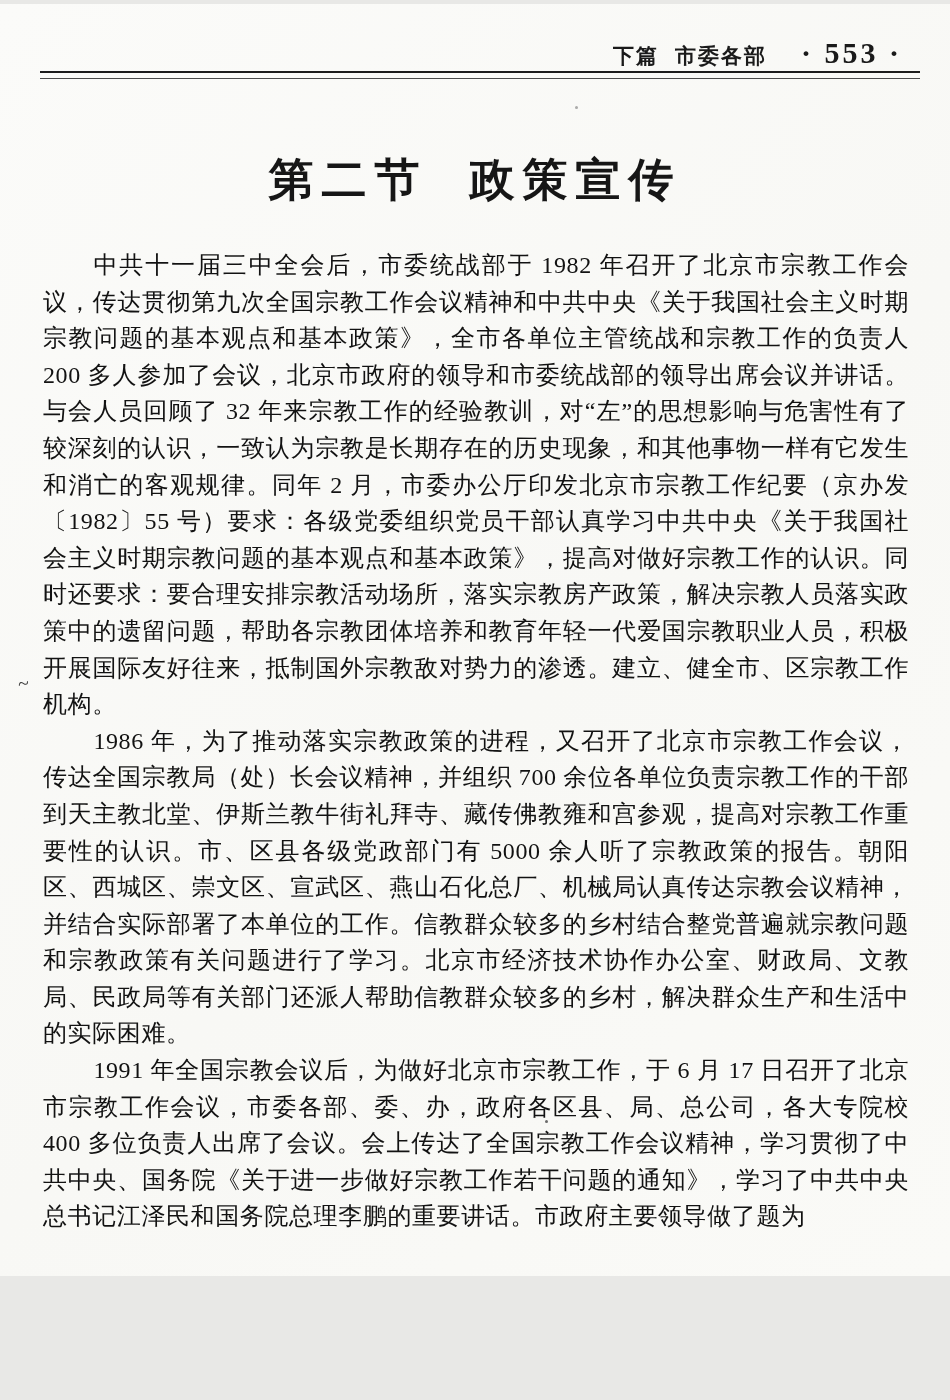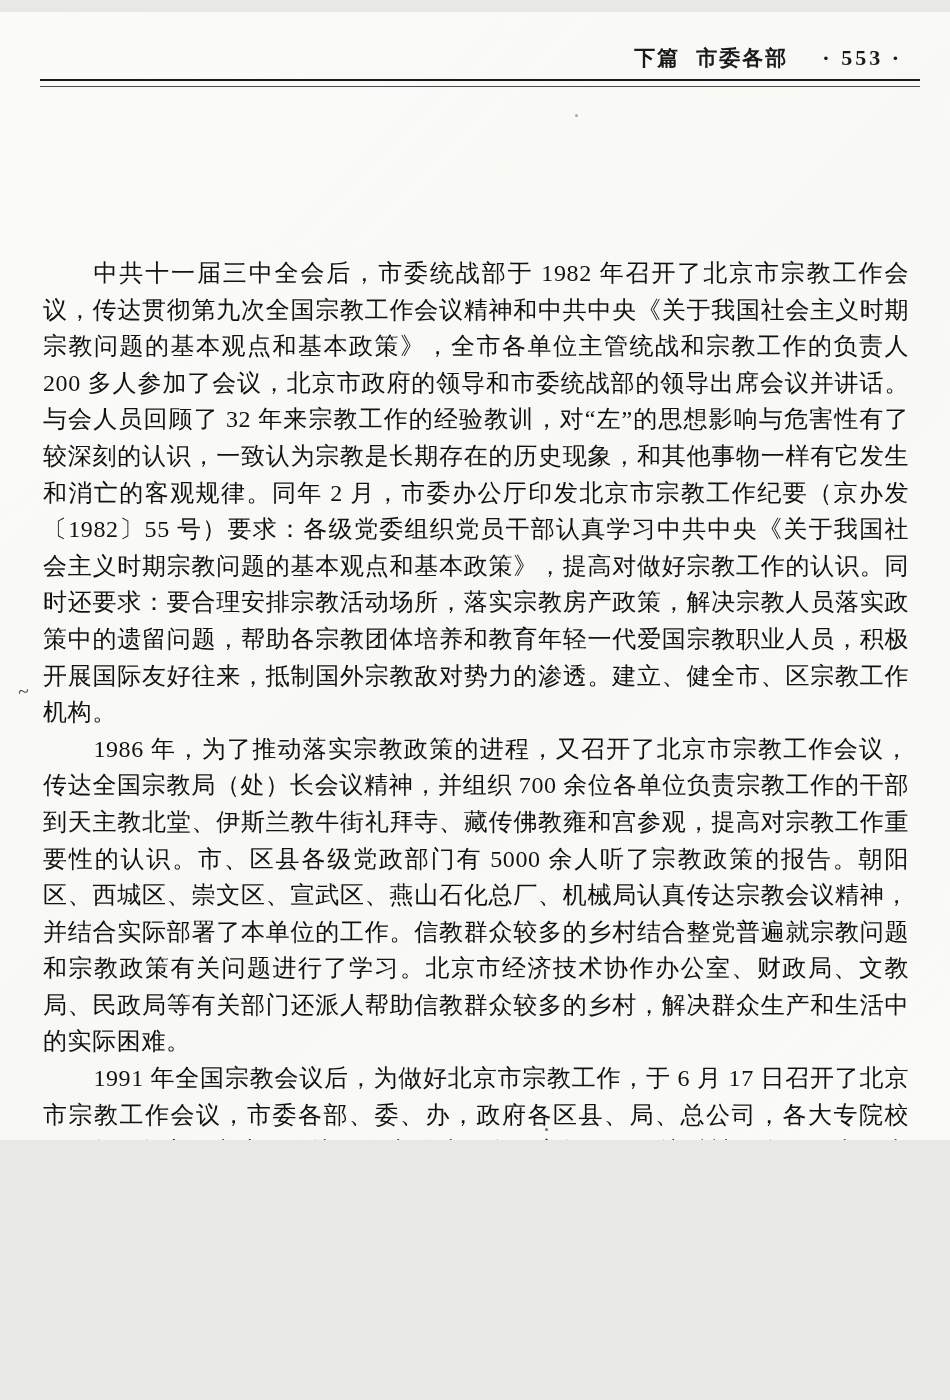--- a/index.html
+++ b/index.html
@@ -3,22 +3,22 @@
 <meta charset="utf-8">
 <style>
   html, body {
     margin: 0;
     padding: 0;
     background: #e8e8e6;
   }
   .page {
     position: relative;
     width: 950px;
-    height: 1128px;
-    margin: 12px auto;
+    height: 1272px;
+    margin: 4px auto;
     background: linear-gradient(135deg, #fbfbf9 0%, #f8f8f5 55%, #fafaf7 100%);
     color: #141414;
     font-family: "Liberation Serif", "DejaVu Serif", serif;
     overflow: hidden;
   }
 
   
   .running-header {
     position: absolute;
     top: 32px;
@@ -29,21 +29,21 @@
     font-weight: 700;
     letter-spacing: 2px;
     color: #1a1a1a;
     white-space: nowrap;
   }
   .running-header .hdr-section { margin-right: 16px; }
   .running-header .hdr-chapter { margin-right: 34px; }
   .running-header .hdr-pageno {
     font-family: "Liberation Serif", "DejaVu Serif", serif;
     letter-spacing: 3px;
-    font-size: 22px;
+    font-size: 30px;
   }
 
   
   .header-rule {
     position: absolute;
     top: 67px;
     left: 40px;
     right: 30px;
     height: 5px;
     border-top: 2.5px solid #1c1c1c;
@@ -111,20 +111,23 @@
 <div class="page">
 
   <div class="running-header">
     <span class="hdr-section">下篇</span>
     <span class="hdr-chapter">市委各部</span>
     <span class="hdr-pageno">· 553 ·</span>
   </div>
 
   <div class="header-rule"></div>
 
+  <h1 class="title">
+    <span>第二节</span><span class="title-gap"></span><span>政策宣传</span>
+  </h1>
 
   <div class="body-text">
     <p>中共十一届三中全会后，市委统战部于 1982 年召开了北京市宗教工作会议，传达贯彻第九次全国宗教工作会议精神和中共中央《关于我国社会主义时期宗教问题的基本观点和基本政策》，全市各单位主管统战和宗教工作的负责人 200 多人参加了会议，北京市政府的领导和市委统战部的领导出席会议并讲话。与会人员回顾了 32 年来宗教工作的经验教训，对“左”的思想影响与危害性有了较深刻的认识，一致认为宗教是长期存在的历史现象，和其他事物一样有它发生和消亡的客观规律。同年 2 月，市委办公厅印发北京市宗教工作纪要（京办发〔1982〕55 号）要求：各级党委组织党员干部认真学习中共中央《关于我国社会主义时期宗教问题的基本观点和基本政策》，提高对做好宗教工作的认识。同时还要求：要合理安排宗教活动场所，落实宗教房产政策，解决宗教人员落实政策中的遗留问题，帮助各宗教团体培养和教育年轻一代爱国宗教职业人员，积极开展国际友好往来，抵制国外宗教敌对势力的渗透。建立、健全市、区宗教工作机构。</p>
     <p>1986 年，为了推动落实宗教政策的进程，又召开了北京市宗教工作会议，传达全国宗教局（处）长会议精神，并组织 700 余位各单位负责宗教工作的干部到天主教北堂、伊斯兰教牛街礼拜寺、藏传佛教雍和宫参观，提高对宗教工作重要性的认识。市、区县各级党政部门有 5000 余人听了宗教政策的报告。朝阳区、西城区、崇文区、宣武区、燕山石化总厂、机械局认真传达宗教会议精神，并结合实际部署了本单位的工作。信教群众较多的乡村结合整党普遍就宗教问题和宗教政策有关问题进行了学习。北京市经济技术协作办公室、财政局、文教局、民政局等有关部门还派人帮助信教群众较多的乡村，解决群众生产和生活中的实际困难。</p>
     <p>1991 年全国宗教会议后，为做好北京市宗教工作，于 6 月 17 日召开了北京市宗教工作会议，市委各部、委、办，政府各区县、局、总公司，各大专院校 400 多位负责人出席了会议。会上传达了全国宗教工作会议精神，学习贯彻了中共中央、国务院《关于进一步做好宗教工作若干问题的通知》，学习了中共中央总书记江泽民和国务院总理李鹏的重要讲话。市政府主要领导做了题为</p>
   </div>
 
   <span class="margin-mark">~</span>
   <span class="speck speck-1"></span>
   <span class="speck speck-2"></span>

